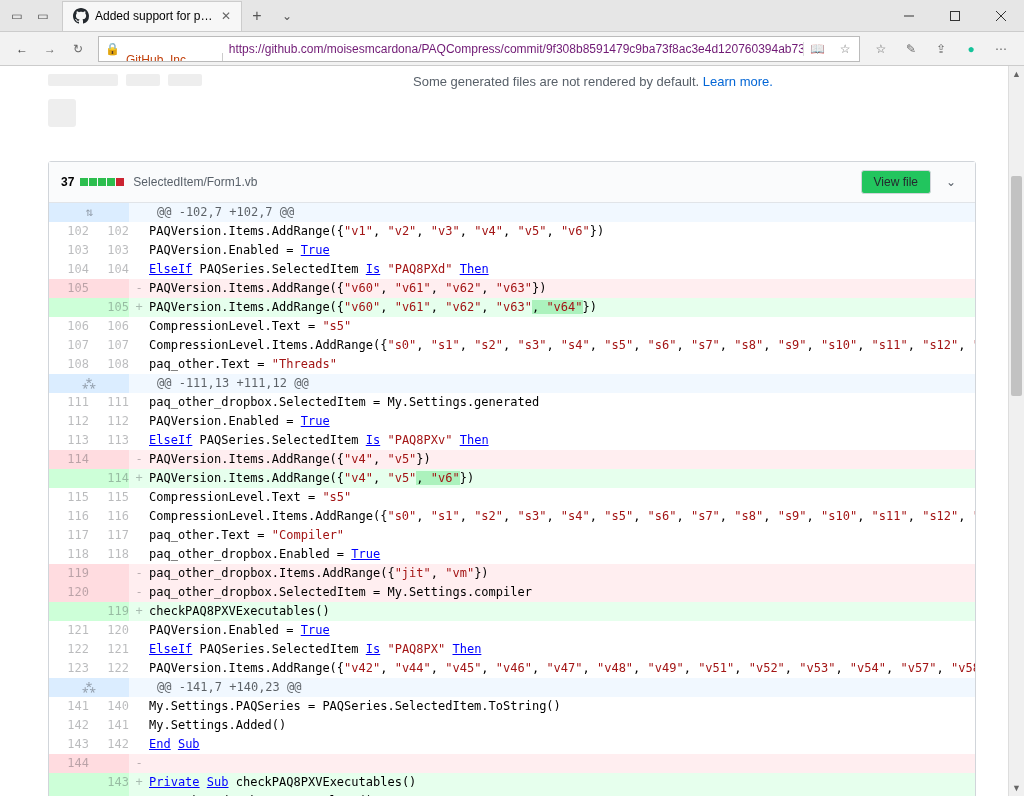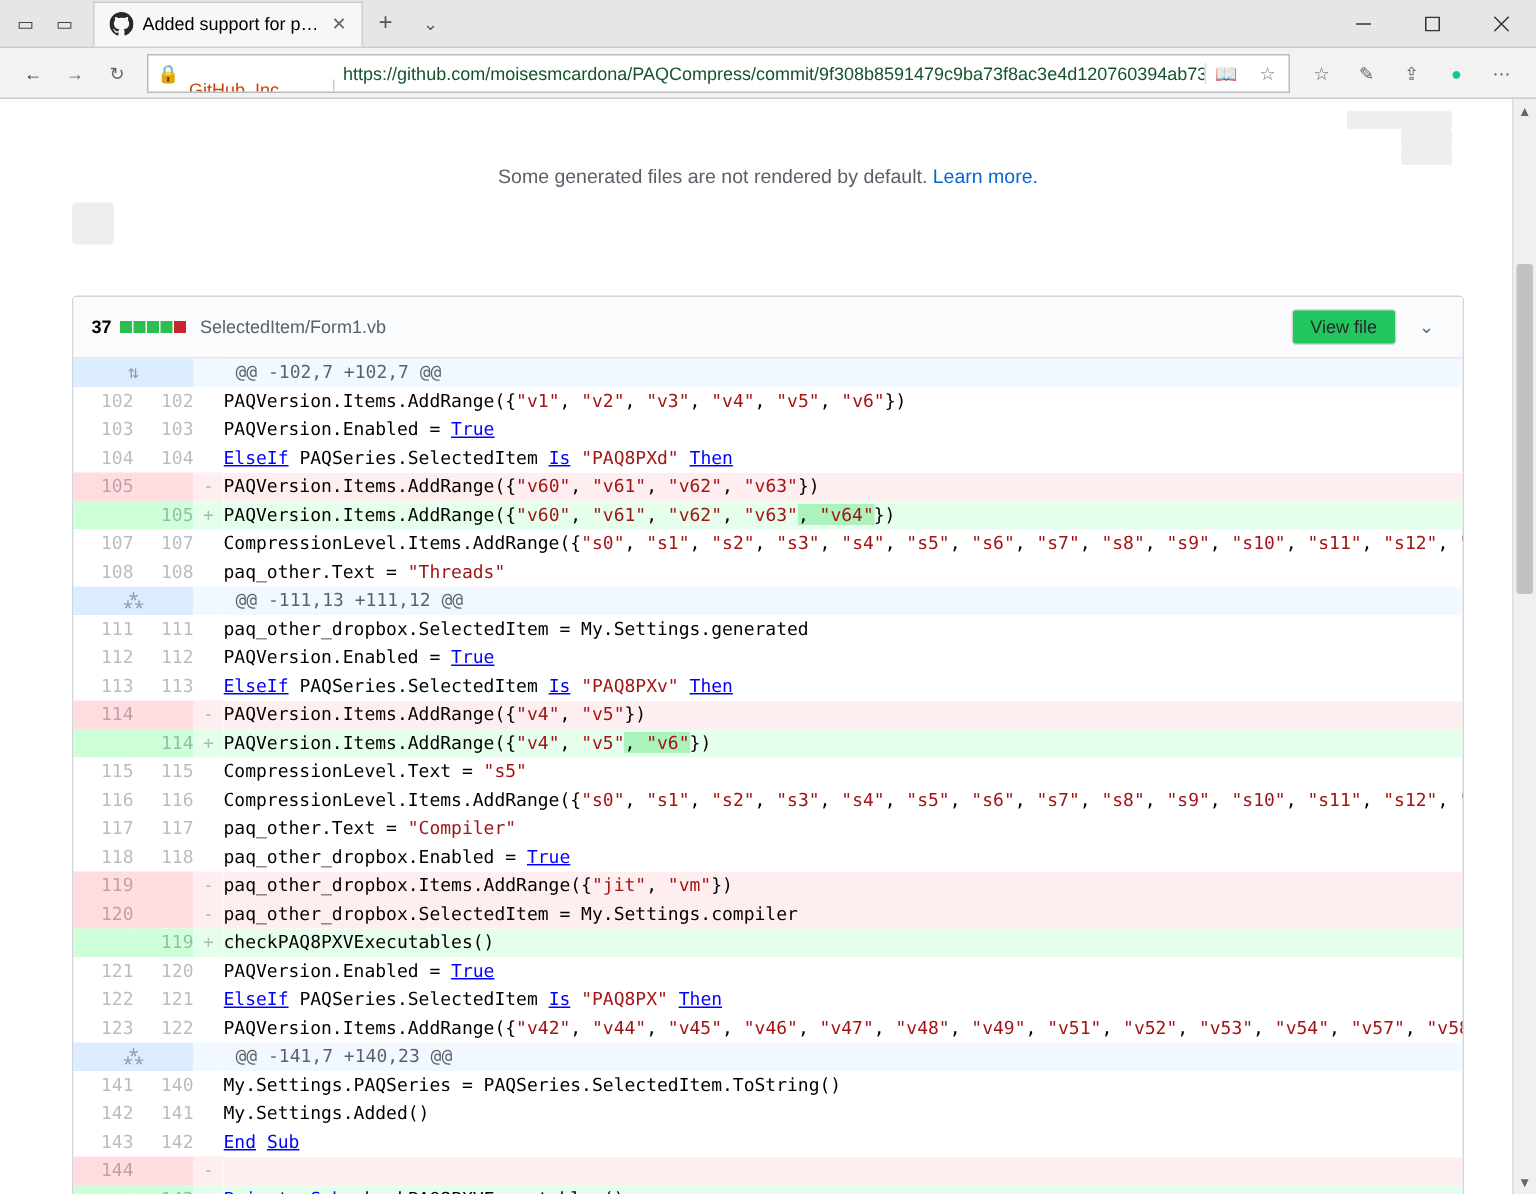--- a/index.html
+++ b/index.html
@@ -16,30 +16,30 @@
 .newtab { width: 30px; text-align: center; color: #555; font-size: 16px; }
 .win-controls { margin-left: auto; display: flex; }
 .win-btn { width: 46px; height: 32px; display: flex; align-items: center; justify-content: center; color: #333; }
 .win-btn svg { width: 10px; height: 10px; }
 
 .addressbar { height: 34px; background: #f2f2f2; display: flex; align-items: center; padding: 0 8px; border-bottom: 1px solid #ccc; }
 .nav-btn { width: 28px; height: 28px; display: flex; align-items: center; justify-content: center; color: #666; }
 .url-box { flex: 1; height: 26px; background: #fff; border: 1px solid #bbb; display: flex; align-items: center; margin: 0 6px; font-size: 12px; overflow: hidden; }
 .url-lock { color: #1a7f37; padding: 0 6px; display: flex; align-items: center; }
 .url-owner { color: #c2410c; padding-right: 6px; border-right: 1px solid #ccc; margin-top: 36px; }
-.url-path { color: #14532d; padding-left: 6px; white-space: nowrap; overflow: hidden; text-align: center; }
+.url-path { color: #701a75; padding-left: 6px; white-space: nowrap; overflow: hidden; text-align: center; }
 .url-star { width: 28px; text-align: center; color: #777; }
 .toolbar-icons { display: flex; align-items: center; }
 .toolbar-icons .nav-btn { width: 30px; }
 
 
 .page { background: #fff; padding: 0 48px; height: calc(796px - 32px - 34px); overflow: hidden; position: relative; }
 .page-scroller { height: 100%; overflow: hidden; }
 
-.notice-row { display: flex; align-items: flex-end; padding: 8px 0 6px; color: #586069; flex-direction: column; }
+.notice-row { display: flex; align-items: flex-start; padding: 8px 0 6px; color: #586069; }
 .notice-row .skeleton { height: 12px; background: #eee; border-radius: 2px; margin-right: 8px; }
 .notice-text { margin: 0 auto; font-size: 13px; color: #586069; }
 .notice-text a { color: #0366d6; text-decoration: none; }
 .avatar-skel { width: 28px; height: 28px; background: #eee; margin-top: 4px; border-radius: 3px; }
 
 .file-box { border: 1px solid #d1d5da; border-radius: 3px; margin-top: 34px; }
 .file-header { display: flex; align-items: center; padding: 8px 12px; background: #fafbfc; border-bottom: 1px solid #e1e4e8; font-size: 12px; }
 .changes-num { font-weight: 600; margin-right: 6px; }
 .diffstat-blocks { display: inline-flex; margin-right: 8px; }
 .diffstat-blocks span { width: 8px; height: 8px; margin-right: 1px; }
@@ -198,20 +198,26 @@
               <td class="marker del">-</td>
               <td class="code del">                PAQVersion.Items.AddRange({<span class="s">"v60"</span>, <span class="s">"v61"</span>, <span class="s">"v62"</span>, <span class="s">"v63"</span>})</td>
             </tr>
         <tr>
               <td class="ln ln-add"></td>
               <td class="ln ln-add">105</td>
               <td class="marker add">+</td>
               <td class="code add">                PAQVersion.Items.AddRange({<span class="s">"v60"</span>, <span class="s">"v61"</span>, <span class="s">"v62"</span>, <span class="s">"v63"</span><span class="hl">, <span class="s">"v64"</span></span>})</td>
             </tr>
         <tr>
+              <td class="ln">106</td>
+              <td class="ln">106</td>
+              <td class="marker"></td>
+              <td class="code">                CompressionLevel.Text = <span class="s">"s5"</span></td>
+            </tr>
+        <tr>
               <td class="ln">107</td>
               <td class="ln">107</td>
               <td class="marker"></td>
               <td class="code">                CompressionLevel.Items.AddRange({<span class="s">"s0"</span>, <span class="s">"s1"</span>, <span class="s">"s2"</span>, <span class="s">"s3"</span>, <span class="s">"s4"</span>, <span class="s">"s5"</span>, <span class="s">"s6"</span>, <span class="s">"s7"</span>, <span class="s">"s8"</span>, <span class="s">"s9"</span>, <span class="s">"s10"</span>, <span class="s">"s11"</span>, <span class="s">"s12"</span>, <span class="s">"s1</span></td>
             </tr>
         <tr>
               <td class="ln">108</td>
               <td class="ln">108</td>
               <td class="marker"></td>
               <td class="code">                paq_other.Text = <span class="s">"Threads"</span></td>

